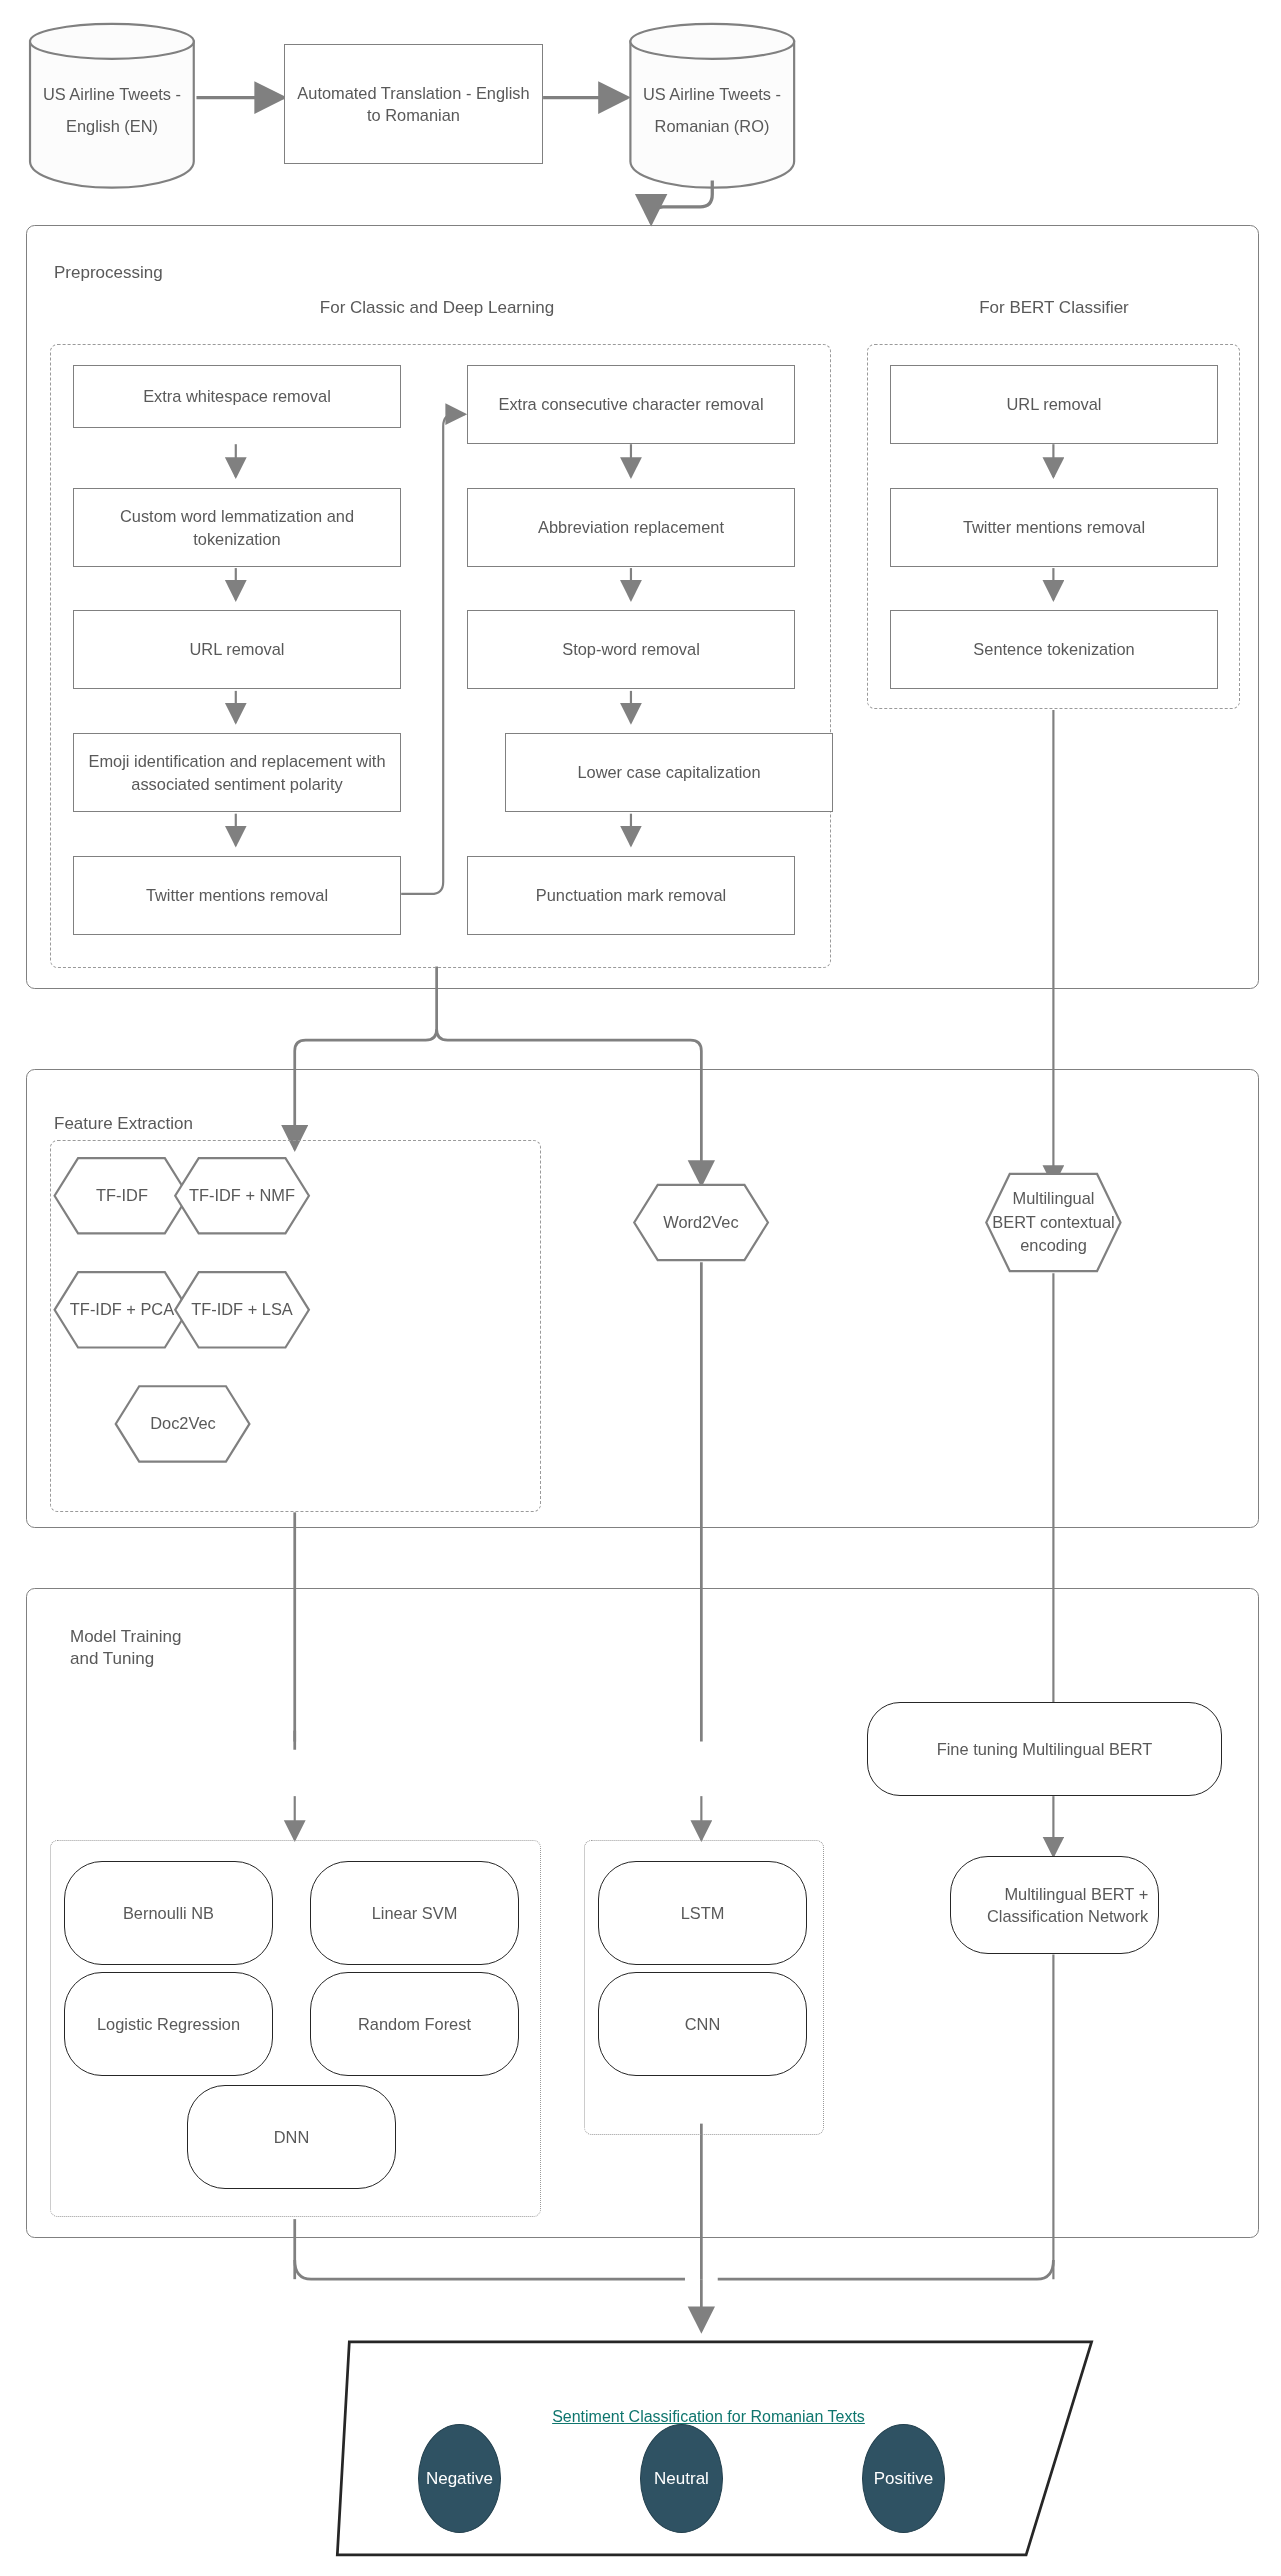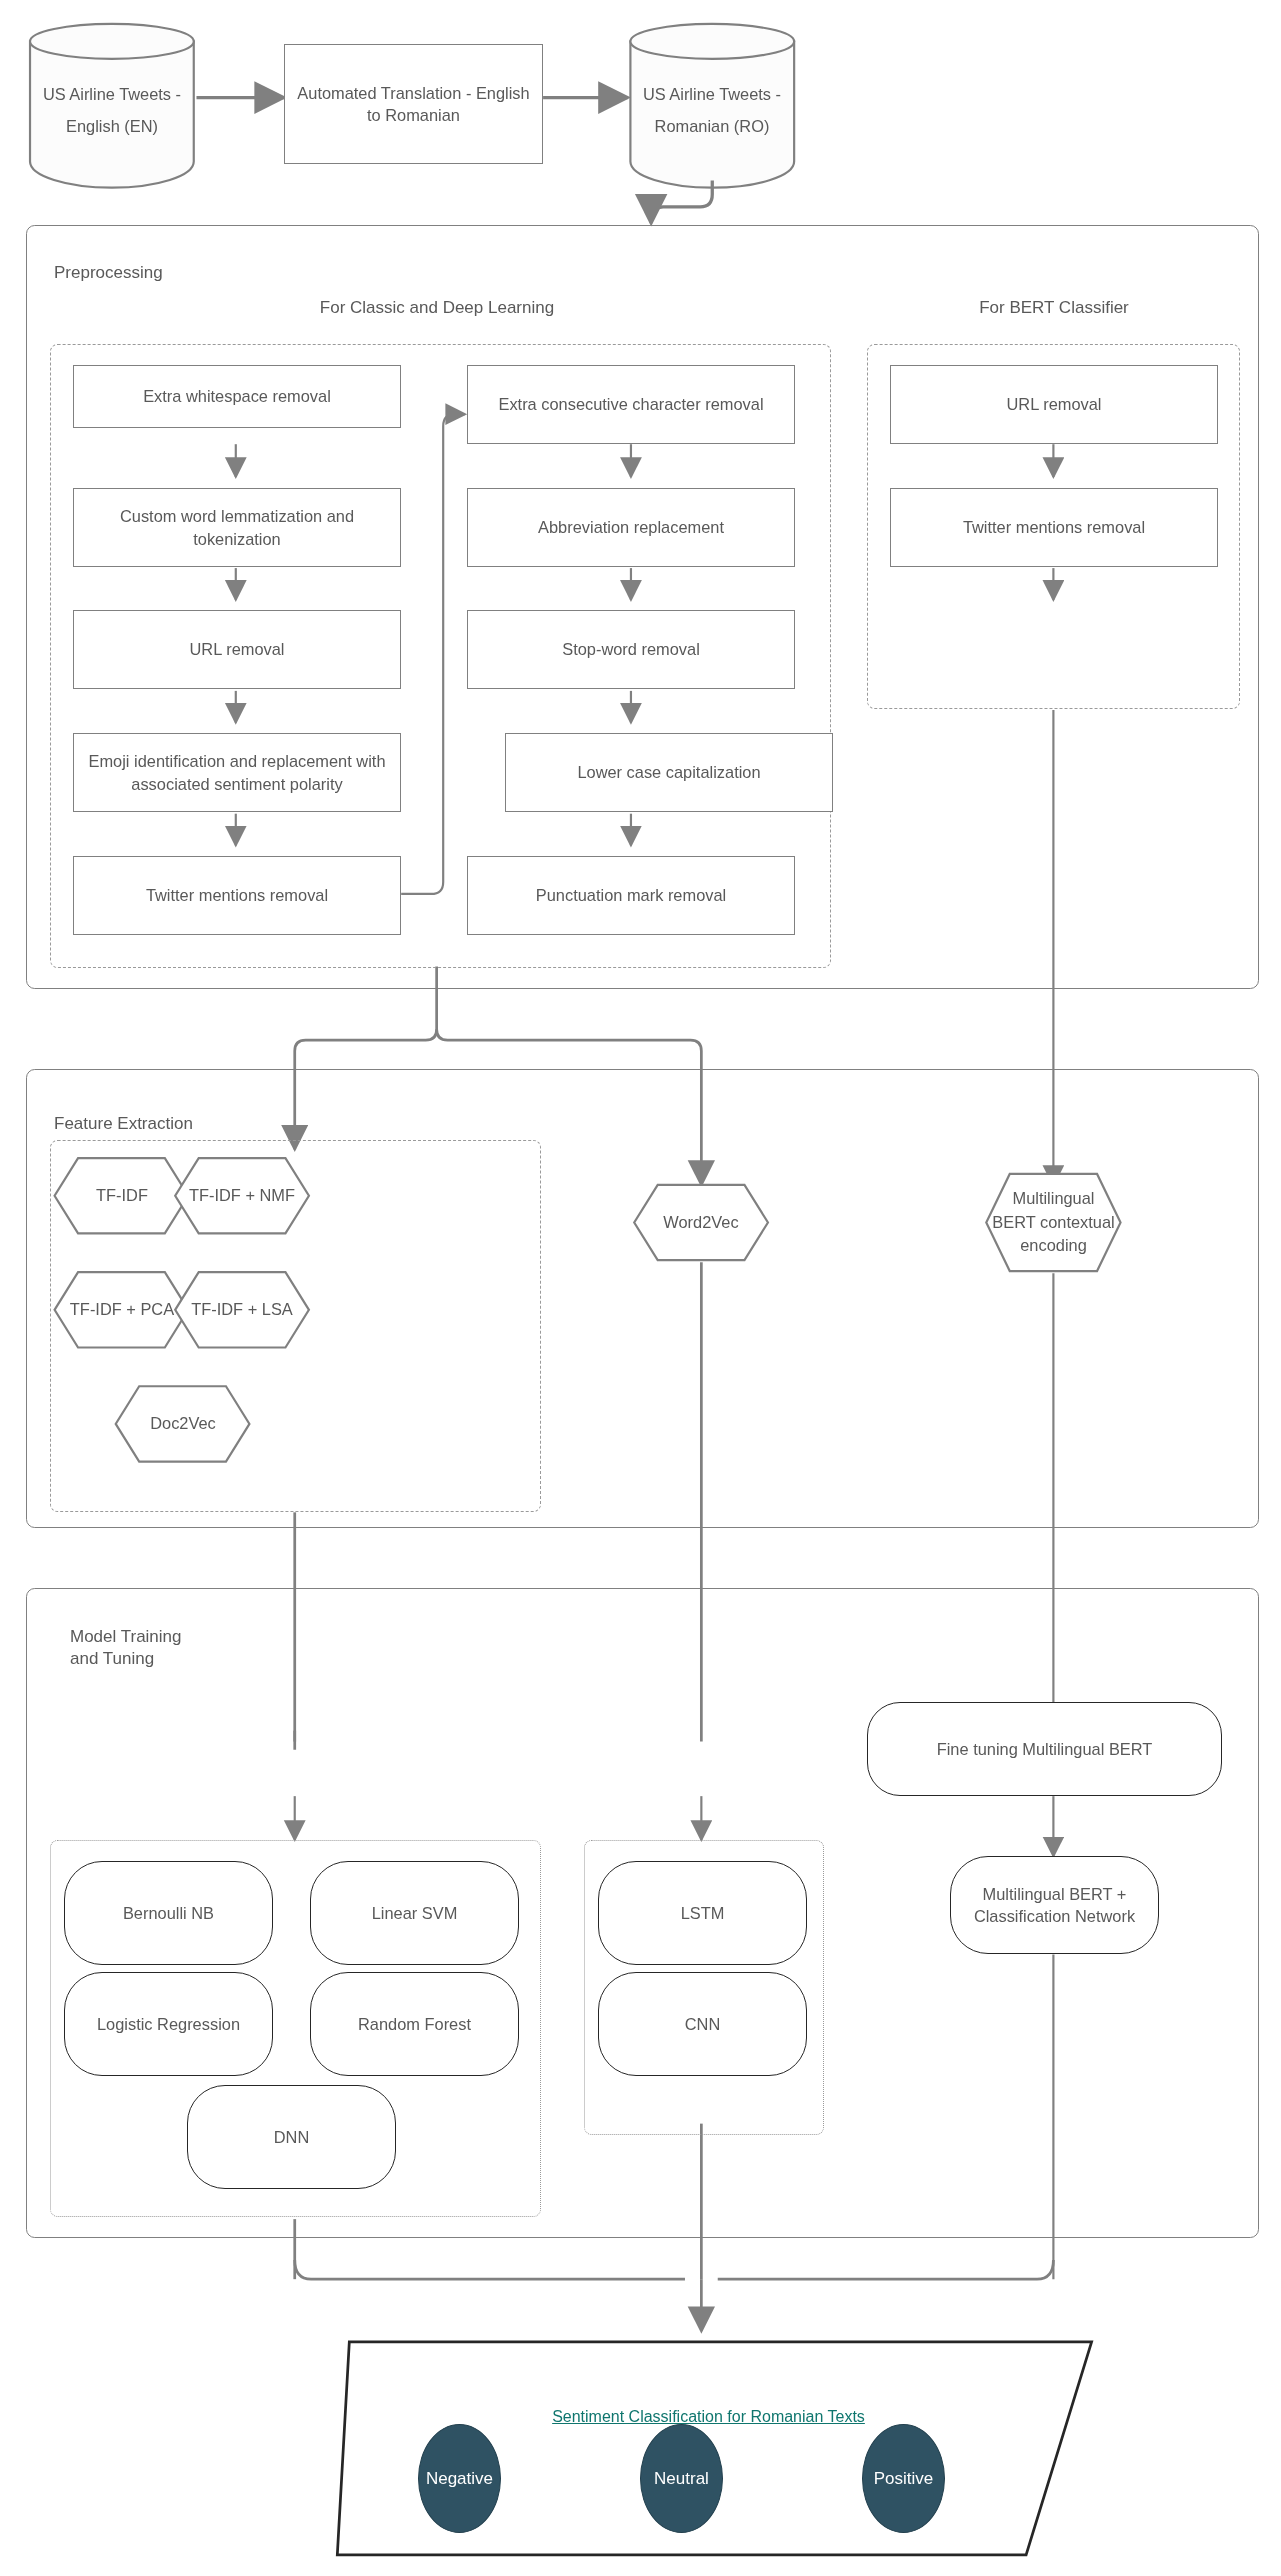--- a/index.html
+++ b/index.html
@@ -25,20 +25,21 @@
   .rounded{
     border:1.6px solid #262626;
     border-radius:33px;
     font-size:16.4px;
   }
 
   .pill{
     border:1.6px solid #262626;
     border-radius:38px/38px;
     font-size:16.4px;
+    text-align:right;
   }
 
   
   .group{
     position:absolute;
     box-sizing:border-box;
     border:1.6px solid #808080;
     border-radius:8.7px;
     background:transparent;
   }
@@ -244,20 +245,23 @@
   <div class="node rect" style="left:467px;top:856px;width:328px;height:79px;padding:0 7.6px;">
     <span>Punctuation mark removal</span>
     </div>
 
   <div class="node rect" style="left:890px;top:365px;width:328px;height:79px;padding:0 7.6px;">
     <span>URL removal</span>
     </div>
   <div class="node rect" style="left:890px;top:488px;width:328px;height:79px;padding:0 7.6px;">
     <span>Twitter mentions removal</span>
     </div>
+  <div class="node rect" style="left:890px;top:610px;width:328px;height:79px;padding:0 7.6px;">
+    <span>Sentence tokenization</span>
+    </div>
 
   <div class="group" style="left:26px;top:1069px;width:1233px;height:459px;"></div>
   <div class="group-title" style="left:54px;top:1113px;">Feature Extraction</div>
 
   <div class="dashgroup" style="left:50px;top:1140px;width:491px;height:372px;"></div>
 
   <div class="hex-label" style="left:55px;top:1158px;width:134px;height:75px;">
     <span>TF-IDF</span>
     </div>
   <div class="hex-label" style="left:175px;top:1158px;width:134px;height:75px;">

